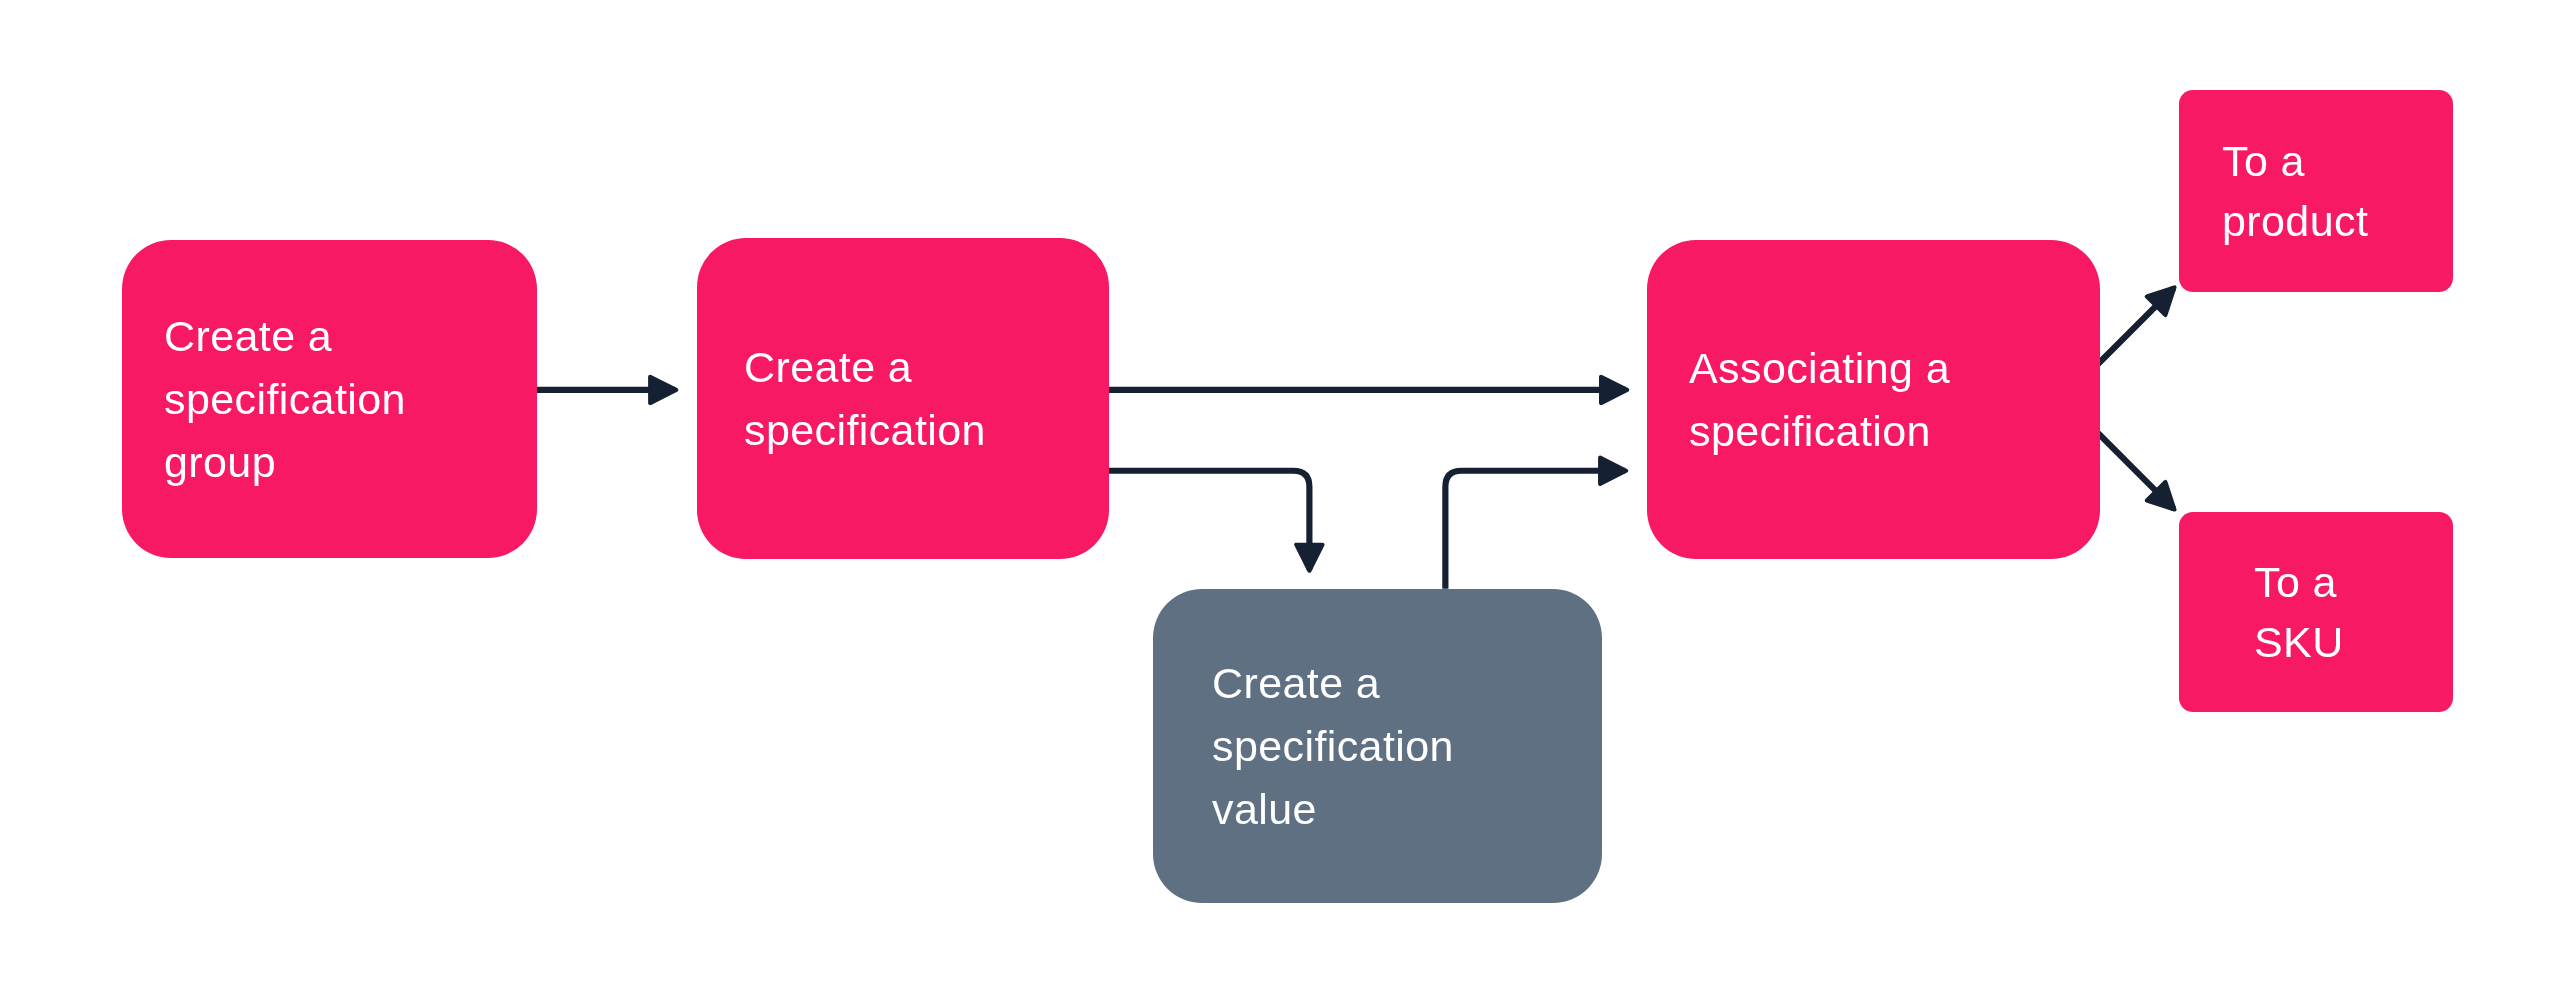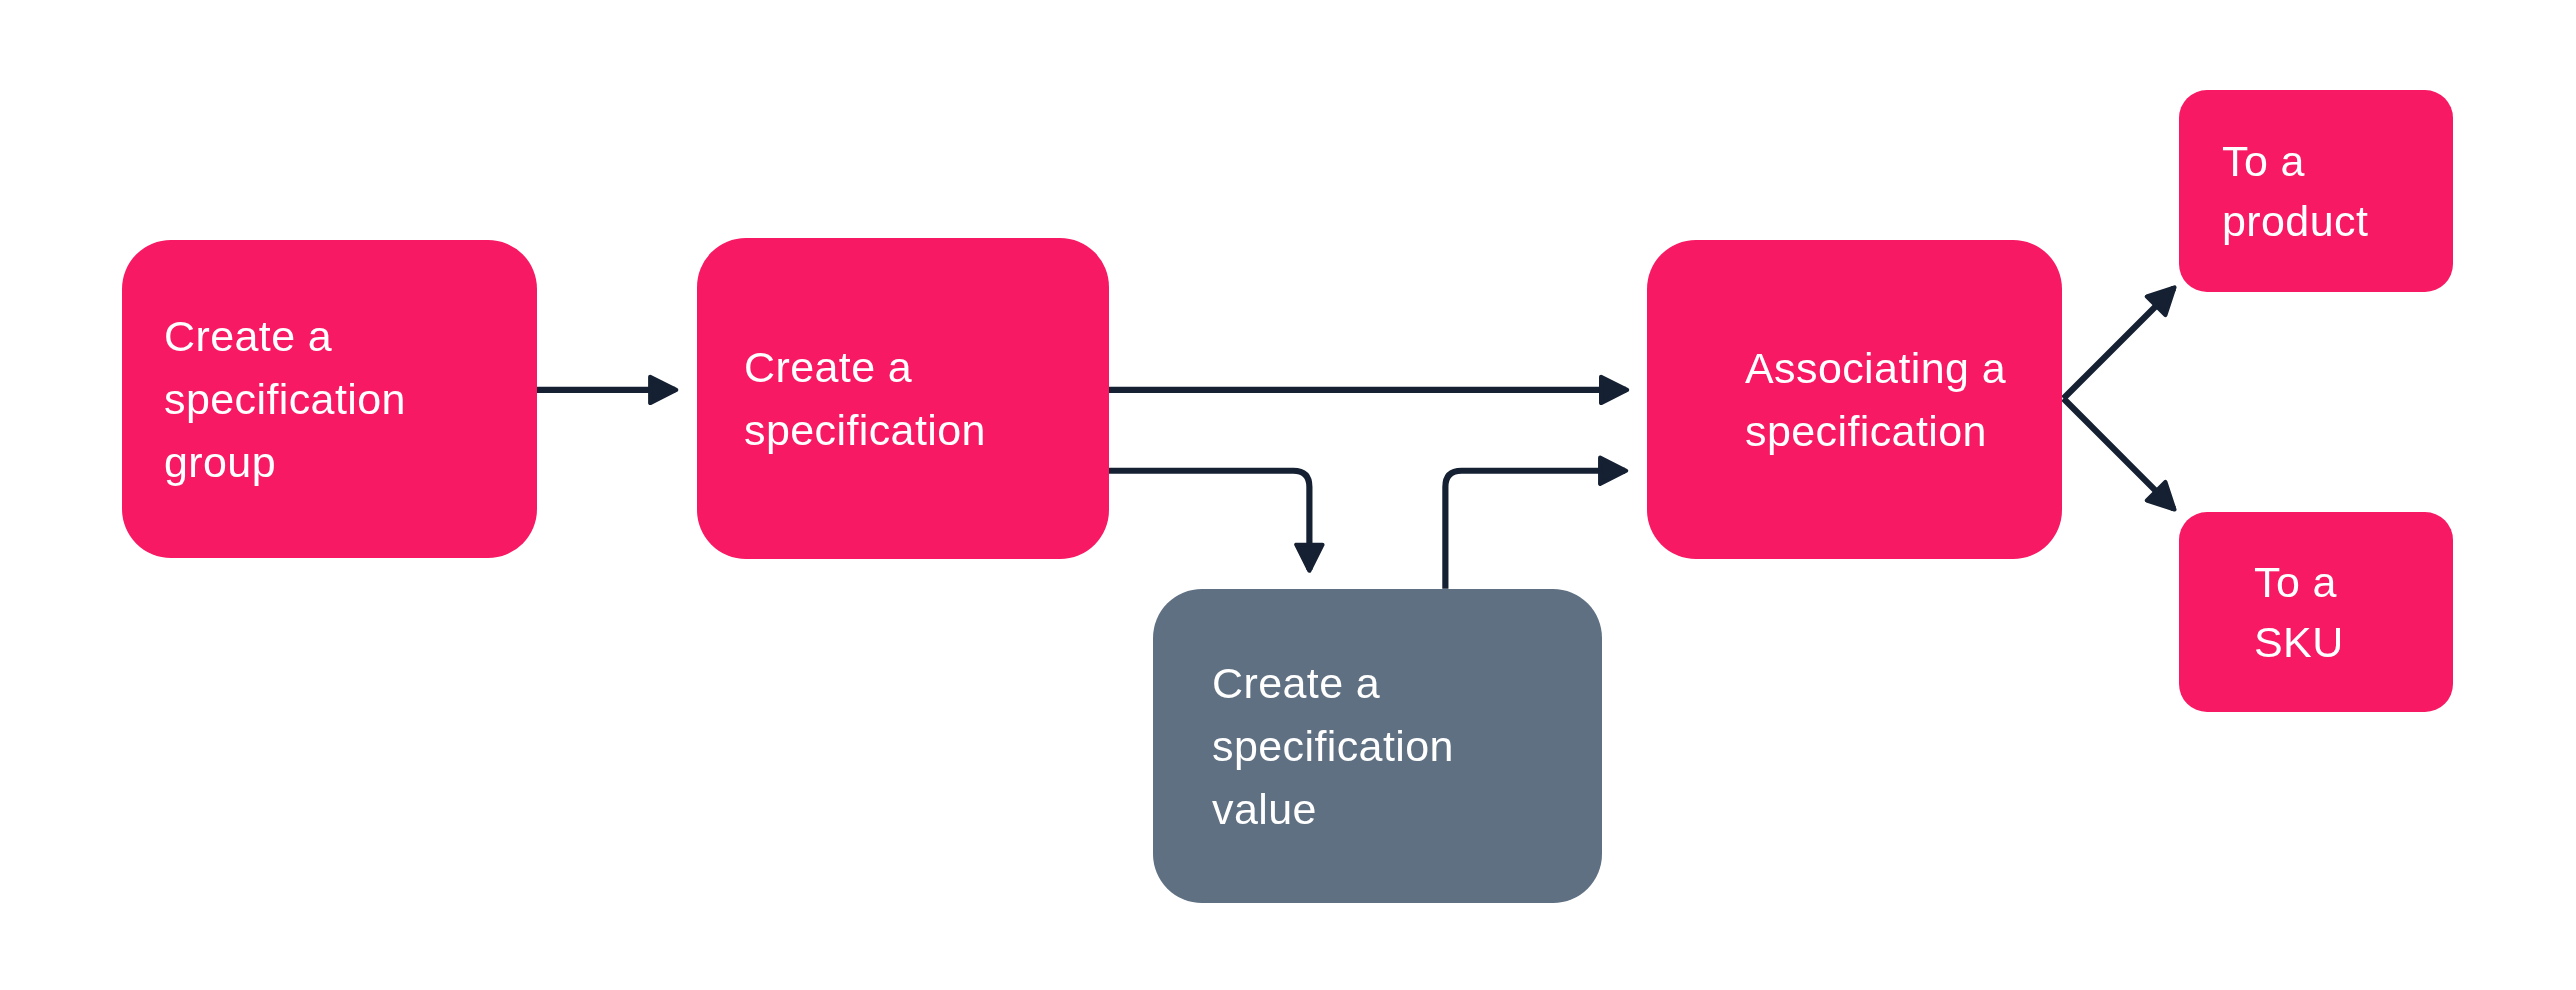--- a/index.html
+++ b/index.html
@@ -44,26 +44,26 @@
     color:var(--label-text);
     font-size:43px;
     line-height:63px;
     letter-spacing:0.4px;
   }
   .node .label{
     white-space:pre-line;
   }
   .node.pink{background:var(--node-pink);}
   .node.slate{background:var(--node-slate);}
-  .node.small{border-radius:28px;line-height:60px;}
+  .node.small{border-radius:14px;line-height:60px;}
 
   .n-spec-group   {left:122px;  top:240px; width:415px; height:318px; padding-left:42px;}
   .n-spec         {left:697px;  top:238px; width:412px; height:321px; padding-left:47px;}
   .n-spec-value   {left:1153px; top:589px; width:449px; height:314px; padding-left:59px;}
-  .n-associating  {left:1647px; top:240px; width:415px; height:319px; padding-left:42px;justify-content:center;}
+  .n-associating  {left:1647px; top:240px; width:453px; height:319px; padding-left:42px;}
   .n-product      {left:2179px; top:90px;  width:274px; height:202px; padding-left:43px;}
   .n-sku          {left:2179px; top:512px; width:274px; height:200px; padding-left:75px;}
 </style>
 </head>
 <body>
 
 <div class="canvas">
 
   <svg class="arrows" viewBox="0 0 2709 1042" xmlns="http://www.w3.org/2000/svg">
     <defs>

